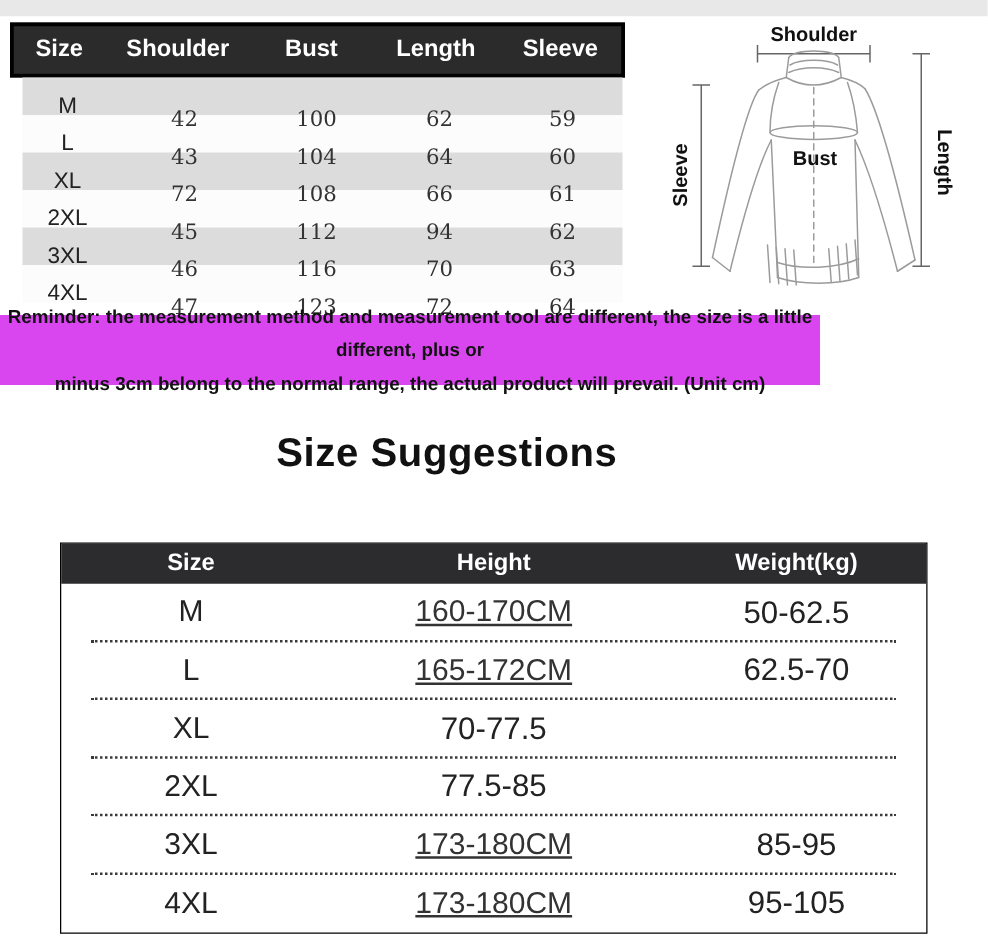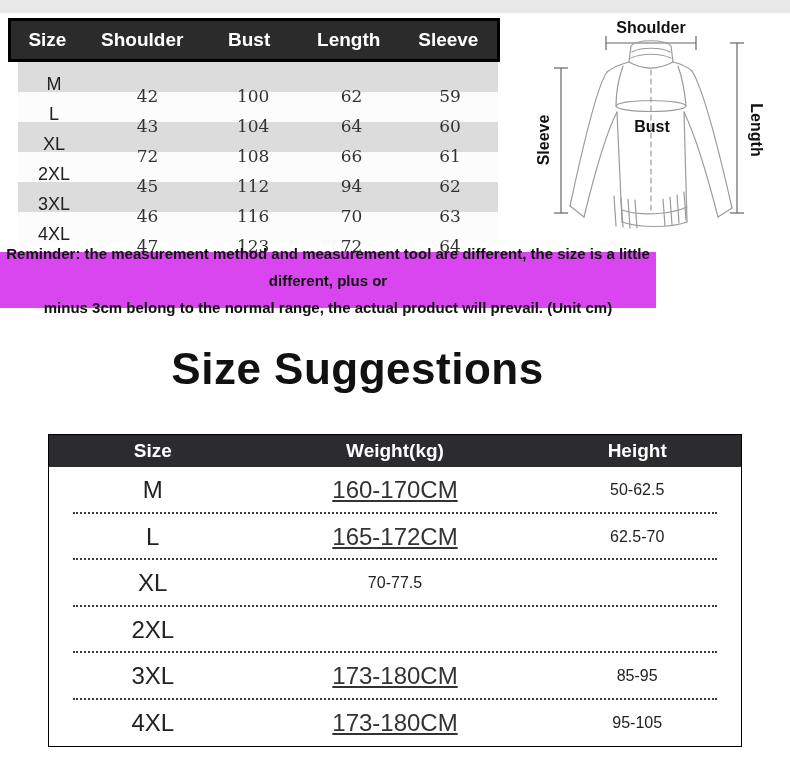--- a/index.html
+++ b/index.html
@@ -36,21 +36,21 @@
   
   .reminder{
     position:absolute;left:0;top:252px;width:656px;height:56px;background:#d946ef;
     display:flex;flex-direction:column;justify-content:center;align-items:center;
     font-size:15px;font-weight:600;color:#111;line-height:27px;text-align:center;
   }
 
   
   .title{
     position:absolute;left:0;top:344px;width:715px;margin:0;text-align:center;
-    font-size:44px;font-weight:600;color:#111;letter-spacing:0.5px;
+    font-size:32px;font-weight:600;color:#111;letter-spacing:0.5px;
   }
   .stable{
     position:absolute;left:48px;top:434px;width:694px;
     border:1.5px solid #000;box-sizing:border-box;background:#fff;
   }
   .shead{
     height:32px;background:#2c2c2f;color:#fff;
     display:grid;grid-template-columns:30% 40% 30%;align-items:center;
     text-align:center;font-weight:bold;font-size:19px;
   }
@@ -58,21 +58,21 @@
     position:relative;height:46.5px;
     display:grid;grid-template-columns:30% 40% 30%;align-items:center;text-align:center;
     color:#222;
   }
   .srow:not(:last-child)::after{
     content:"";position:absolute;left:24px;right:24px;bottom:0;
     border-bottom:2px dotted #3a3a3a;
   }
   .srow .s-size{font-size:24px;}
   .srow .s-height{font-size:24px;color:#333;text-decoration:underline;}
-  .srow .s-weight{font-size:16px;}
+  .srow .s-weight{font-size:25px;}
 </style>
 </head>
 <body>
 
 <div class="stage">
   <div class="top-strip"></div>
 
   <div class="mtable">
     <div class="mhead">
       <span>Size</span>
@@ -174,39 +174,40 @@
   <div class="reminder">
     <div>Reminder: the measurement method and measurement tool are different, the size is a little different, plus or</div>
     <div>minus 3cm belong to the normal range, the actual product will prevail. (Unit cm)</div>
   </div>
 
   <h1 class="title">Size Suggestions</h1>
 
   <div class="stable">
     <div class="shead">
       <span>Size</span>
+      <span>Height</span>
       <span>Weight(kg)</span>
-      <span>Height</span>
     </div>
     <div class="srow">
       <span class="s-size">M</span>
       <span class="s-height">160-170CM</span>
       <span class="s-weight">50-62.5</span>
     </div>
     <div class="srow">
       <span class="s-size">L</span>
       <span class="s-height">165-172CM</span>
       <span class="s-weight">62.5-70</span>
     </div>
     <div class="srow">
       <span class="s-size">XL</span>
       <span class="s-weight">70-77.5</span>
     </div>
     <div class="srow">
       <span class="s-size">2XL</span>
+      <span class="s-weight">77.5-85</span>
     </div>
     <div class="srow">
       <span class="s-size">3XL</span>
       <span class="s-height">173-180CM</span>
       <span class="s-weight">85-95</span>
     </div>
     <div class="srow">
       <span class="s-size">4XL</span>
       <span class="s-height">173-180CM</span>
       <span class="s-weight">95-105</span>

